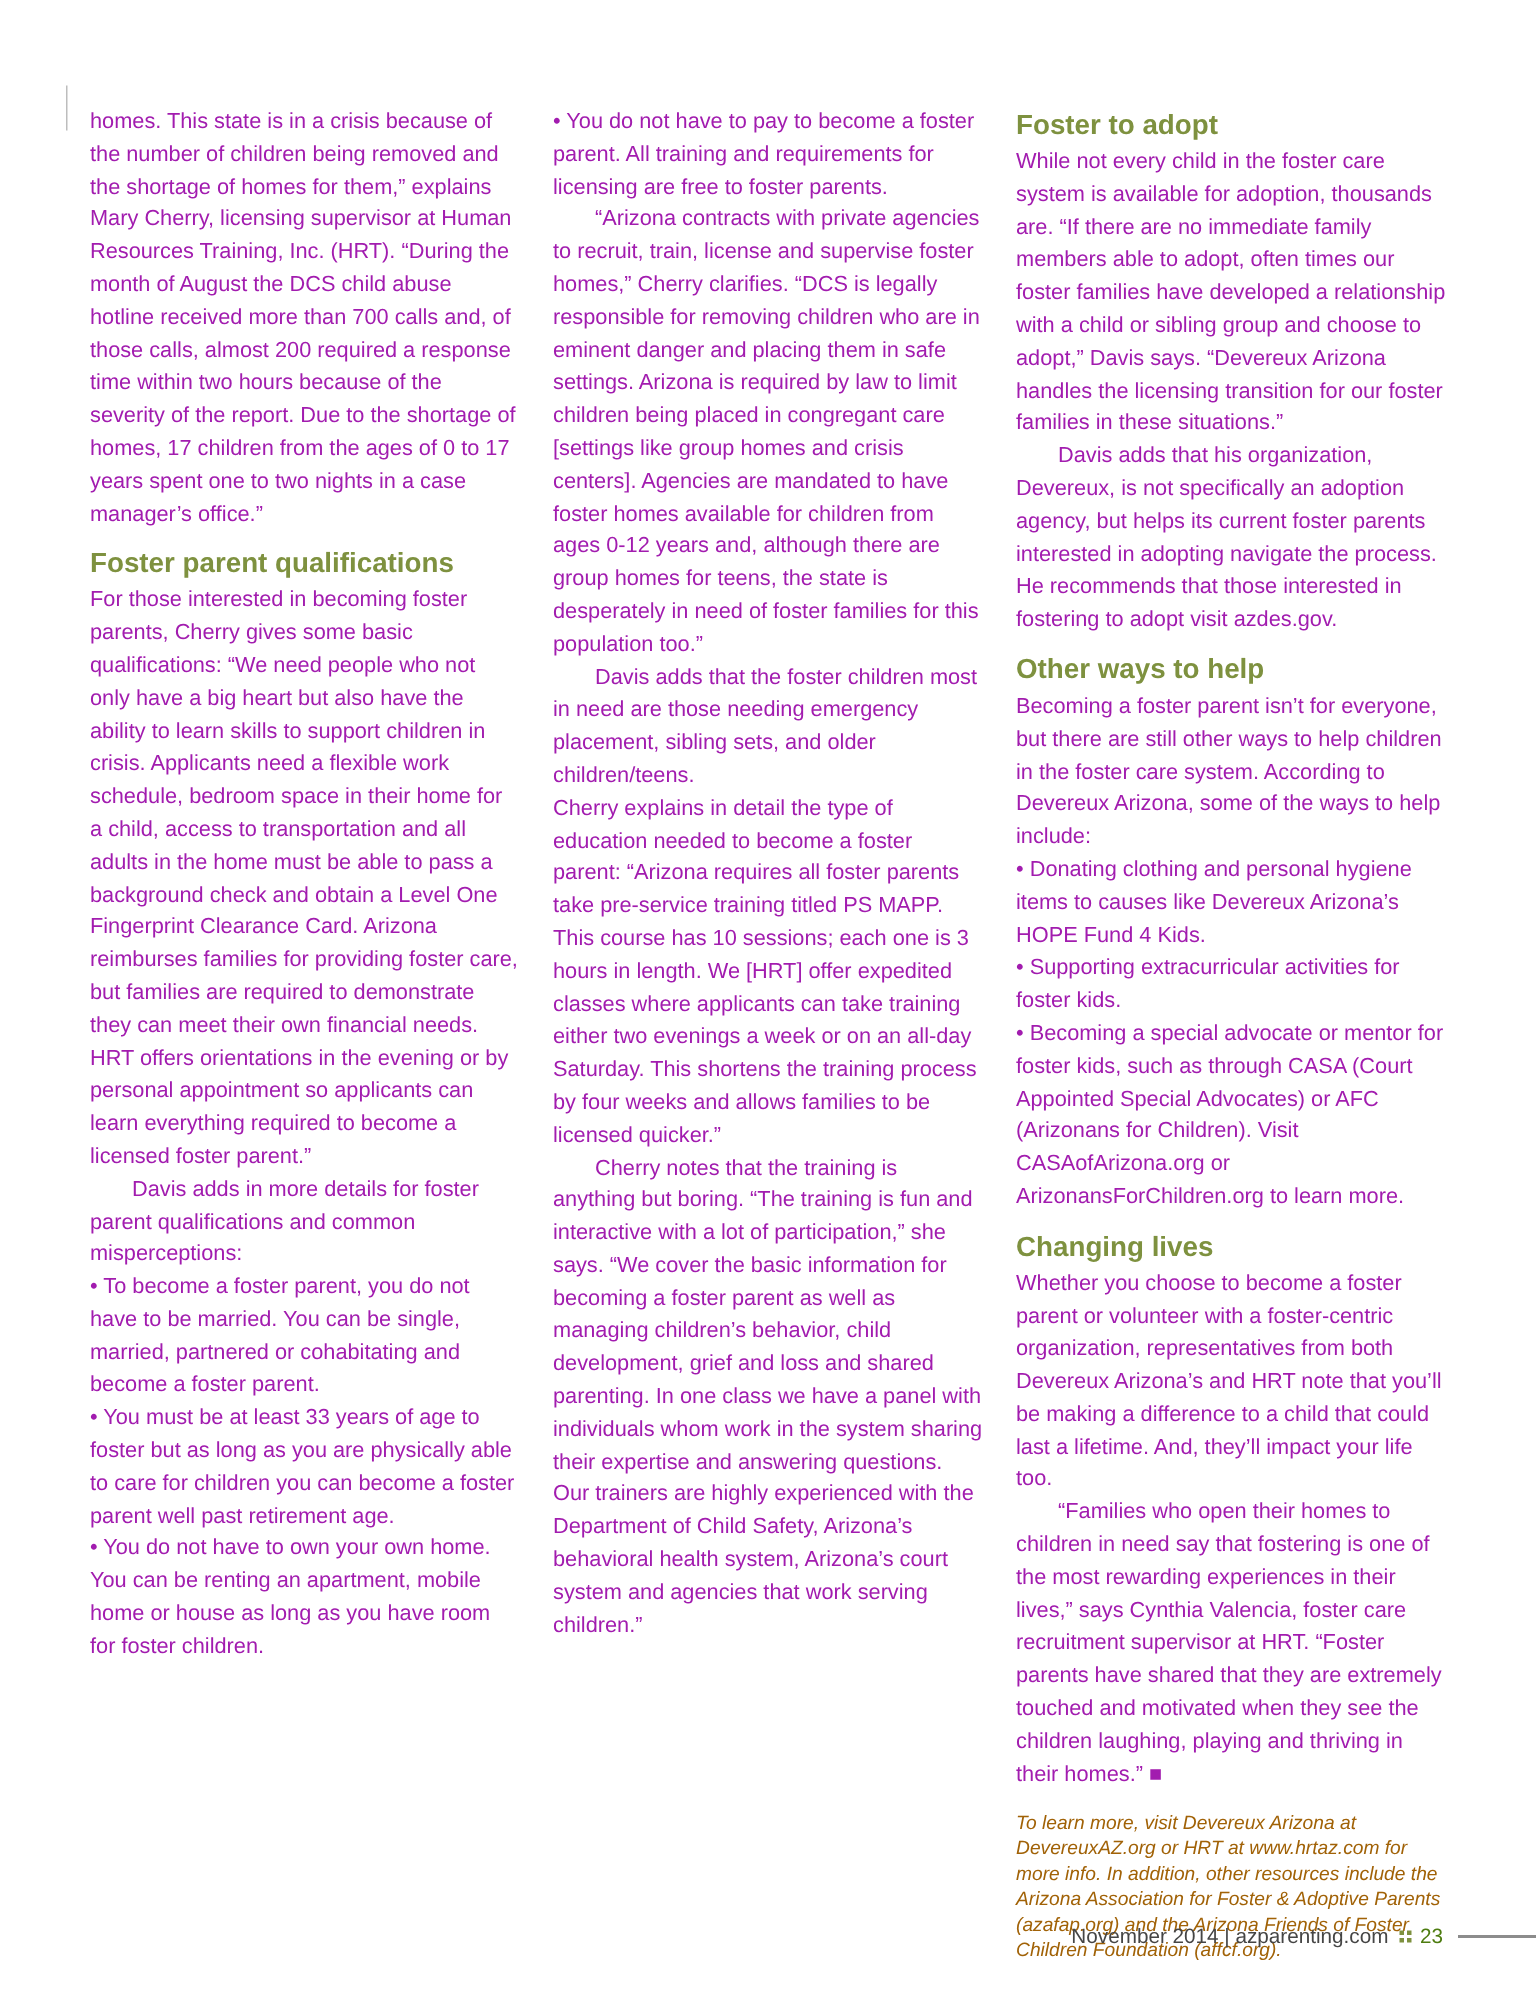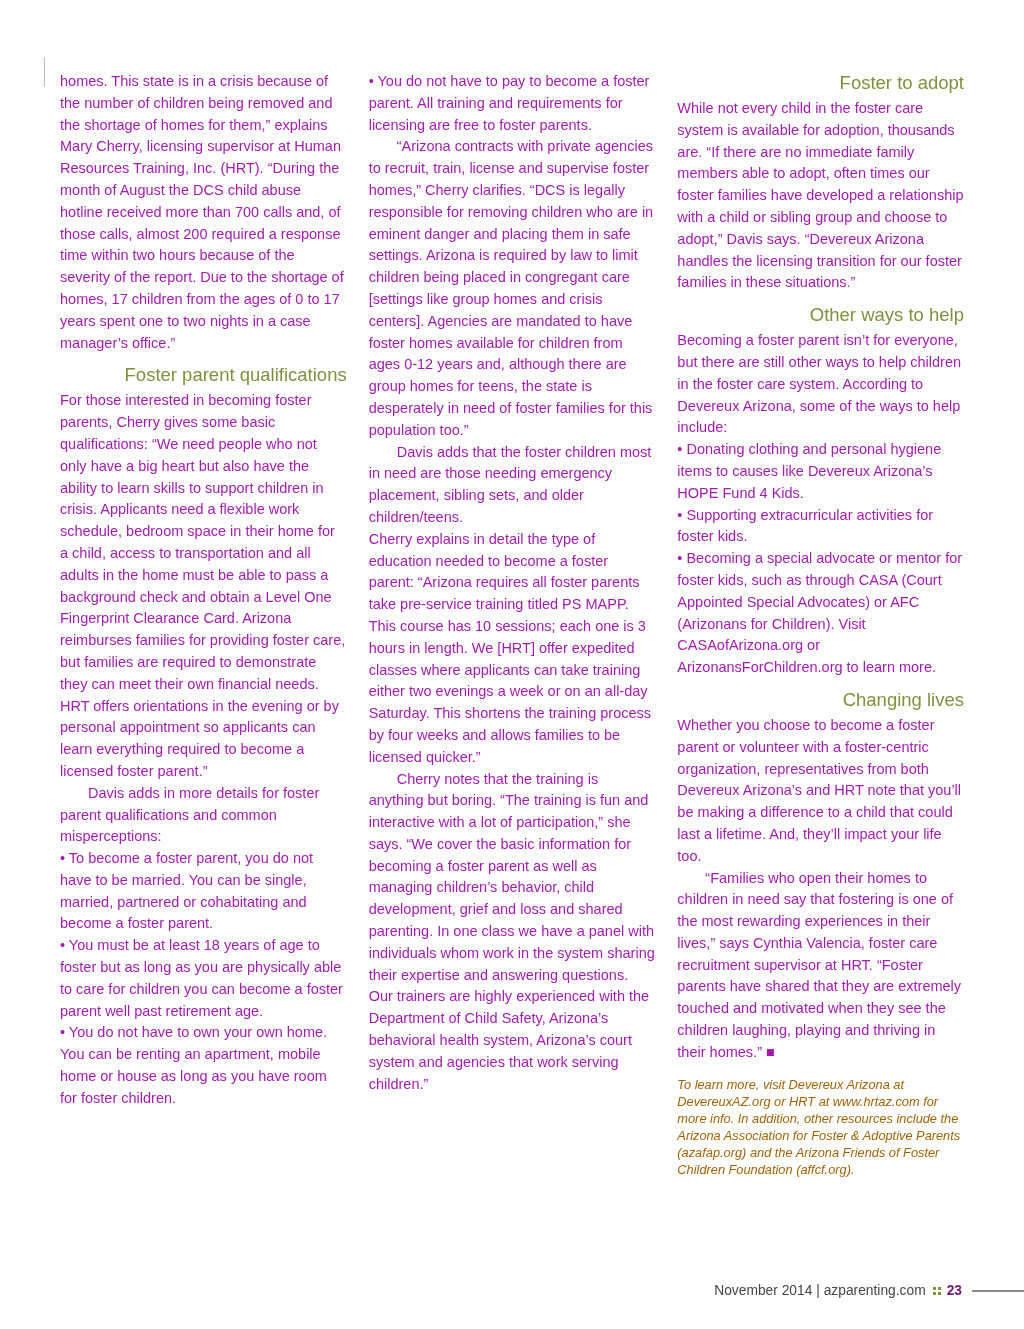--- a/index.html
+++ b/index.html
@@ -27,46 +27,45 @@
   }
   .col { width: 287px; }
   .para {
     font-size: 14.5px;
     line-height: 21.8px;
     color: #a21caf;
   }
   .para.indent { text-indent: 28px; }
   .heading {
     font-size: 18.5px;
-    font-weight: 400;
+    font-weight: 700;
     color: #7e913f;
     margin: 9px 0 4px 0;
     line-height: 23px;
-    text-align: right;
   }
   .col > .heading:first-child { margin-top: 0; }
   .footnote {
     font-style: italic;
     font-size: 12.8px;
     line-height: 17px;
     margin-top: 12px;
     color: #a16207;
   }
   .footer {
     position: absolute;
     left: 0; right: 0; top: 1283px;
     display: flex;
     align-items: center;
     justify-content: flex-end;
     font-size: 13.8px;
     color: #454545;
   }
   .footer .page-number {
-    font-weight: 700;
-    color: #701a75;
+    font-weight: 400;
+    color: #4d7c0f;
   }
   .footer-rule {
     width: 52px;
     height: 2px;
     background: #8c8c8c;
     margin-left: 10px;
   }
   .dots-icon {
     position: relative;
     width: 9px; height: 9px;
@@ -88,35 +87,36 @@
 <div class="crop-mark-top"></div>
 
 <div class="columns">
 
   <div class="col">
     <p class="para">homes. This state is in a crisis because of the number of children being removed and the shortage of homes for them,” explains Mary Cherry, licensing supervisor at Human Resources Training, Inc. (HRT). “During the month of August the DCS child abuse hotline received more than 700 calls and, of those calls, almost 200 required a response time within two hours because of the severity of the report. Due to the shortage of homes, 17 children from the ages of 0 to 17 years spent one to two nights in a case manager’s office.”</p>
     <h2 class="heading">Foster parent qualifications</h2>
     <p class="para">For those interested in becoming foster parents, Cherry gives some basic qualifications: “We need people who not only have a big heart but also have the ability to learn skills to support children in crisis. Applicants need a flexible work schedule, bedroom space in their home for a child, access to transportation and all adults in the home must be able to pass a background check and obtain a Level One Fingerprint Clearance Card. Arizona reimburses families for providing foster care, but families are required to demonstrate they can meet their own financial needs. HRT offers orientations in the evening or by personal appointment so applicants can learn everything required to become a licensed foster parent.”</p>
     <p class="para indent">Davis adds in more details for foster parent qualifications and common misperceptions:</p>
     <p class="para">• To become a foster parent, you do not have to be married. You can be single, married, partnered or cohabitating and become a foster parent.</p>
-    <p class="para">• You must be at least 18 years of age to foster but as long as you are physically able to care for children you can become a foster parent well past retirement age.</p>
+    <p class="para">• You must be at least 33 years of age to foster but as long as you are physically able to care for children you can become a foster parent well past retirement age.</p>
     <p class="para">• You do not have to own your own home. You can be renting an apartment, mobile home or house as long as you have room for foster children.</p>
   </div>
 
   <div class="col">
     <p class="para">• You do not have to pay to become a foster parent.  All training and requirements for licensing are free to foster parents.</p>
     <p class="para indent">“Arizona contracts with private agencies to recruit, train, license and supervise foster homes,” Cherry clarifies. “DCS is legally responsible for removing children who are in eminent danger and placing them in safe settings. Arizona is required by law to limit children being placed in congregant care [settings like group homes and crisis centers]. Agencies are mandated to have foster homes available for children from ages 0-12 years and, although there are group homes for teens, the state is desperately in need of foster families for this population too.”</p>
     <p class="para indent">Davis adds that the foster children most in need are those needing emergency placement, sibling sets, and older children/teens.</p>
     <p class="para">Cherry explains in detail the type of education needed to become a foster parent: “Arizona requires all foster parents take pre-service training titled PS MAPP. This course has 10 sessions; each one is 3 hours in length. We [HRT] offer expedited classes where applicants can take training either two evenings a week or on an all-day Saturday. This shortens the training process by four weeks and allows families to be licensed quicker.”</p>
     <p class="para indent">Cherry notes that the training is anything but boring. “The training is fun and interactive with a lot of participation,” she says. “We cover the basic information for becoming a foster parent as well as managing children’s behavior, child development, grief and loss and shared parenting. In one class we have a panel with individuals whom work in the system sharing their expertise and answering questions.  Our trainers are highly experienced with the Department of Child Safety, Arizona’s behavioral health system, Arizona’s court system and agencies that work serving children.”</p>
   </div>
 
   <div class="col">
     <h2 class="heading">Foster to adopt</h2>
     <p class="para">While not every child in the foster care system is available for adoption, thousands are. “If there are no immediate family members able to adopt, often times our foster families have developed a relationship with a child or sibling group and choose to adopt,” Davis says. “Devereux Arizona handles the licensing transition for our foster families in these situations.”</p>
+    <p class="para indent">Davis adds that his organization, Devereux, is not specifically an adoption agency, but helps its current foster parents interested in adopting navigate the process. He recommends that those interested in fostering to adopt visit azdes.gov.</p>
     <h2 class="heading">Other ways to help</h2>
     <p class="para">Becoming a foster parent isn’t for everyone, but there are still other ways to help children in the foster care system. According to Devereux Arizona, some of the ways to help include:</p>
     <p class="para">• Donating clothing and personal hygiene items to causes like Devereux Arizona’s HOPE Fund 4 Kids.</p>
     <p class="para">• Supporting extracurricular activities for foster kids.</p>
     <p class="para">• Becoming a special advocate or mentor for foster kids, such as through CASA (Court Appointed Special Advocates) or AFC (Arizonans for Children). Visit CASAofArizona.org or ArizonansForChildren.org to learn more.</p>
     <h2 class="heading">Changing lives</h2>
     <p class="para">Whether you choose to become a foster parent or volunteer with a foster-centric organization, representatives from both Devereux Arizona’s and HRT note that you’ll be making a difference to a child that could last a lifetime. And, they’ll impact your life too.</p>
     <p class="para indent">“Families who open their homes to children in need say that fostering is one of the most rewarding experiences in their lives,” says Cynthia Valencia, foster care recruitment supervisor at HRT. “Foster parents have shared that they are extremely touched and motivated when they see the children laughing, playing and thriving in their homes.” ■</p>
     <p class="footnote">To learn more, visit Devereux Arizona at DevereuxAZ.org or HRT at www.hrtaz.com for more info. In addition, other resources include the Arizona Association for Foster &amp; Adoptive Parents (azafap.org) and the Arizona Friends of Foster Children Foundation (affcf.org).</p>
   </div>

